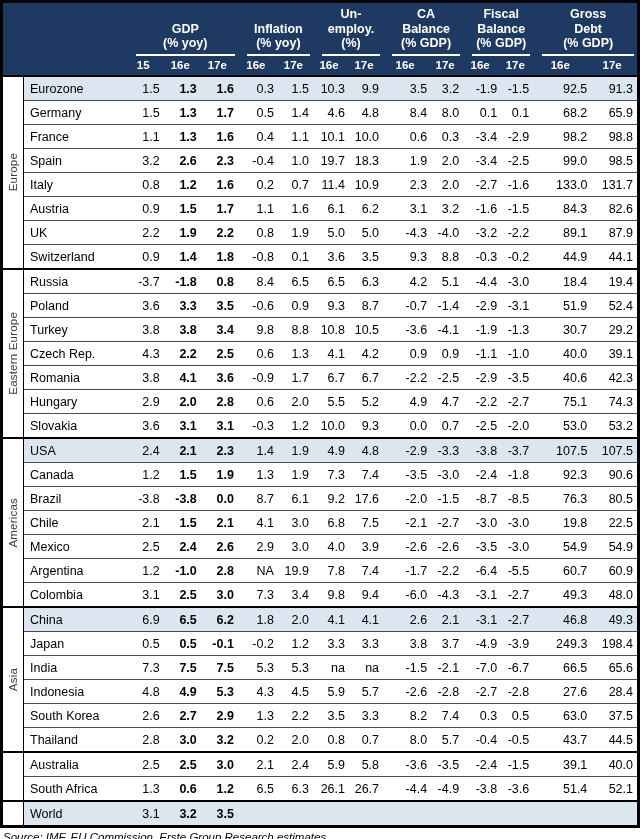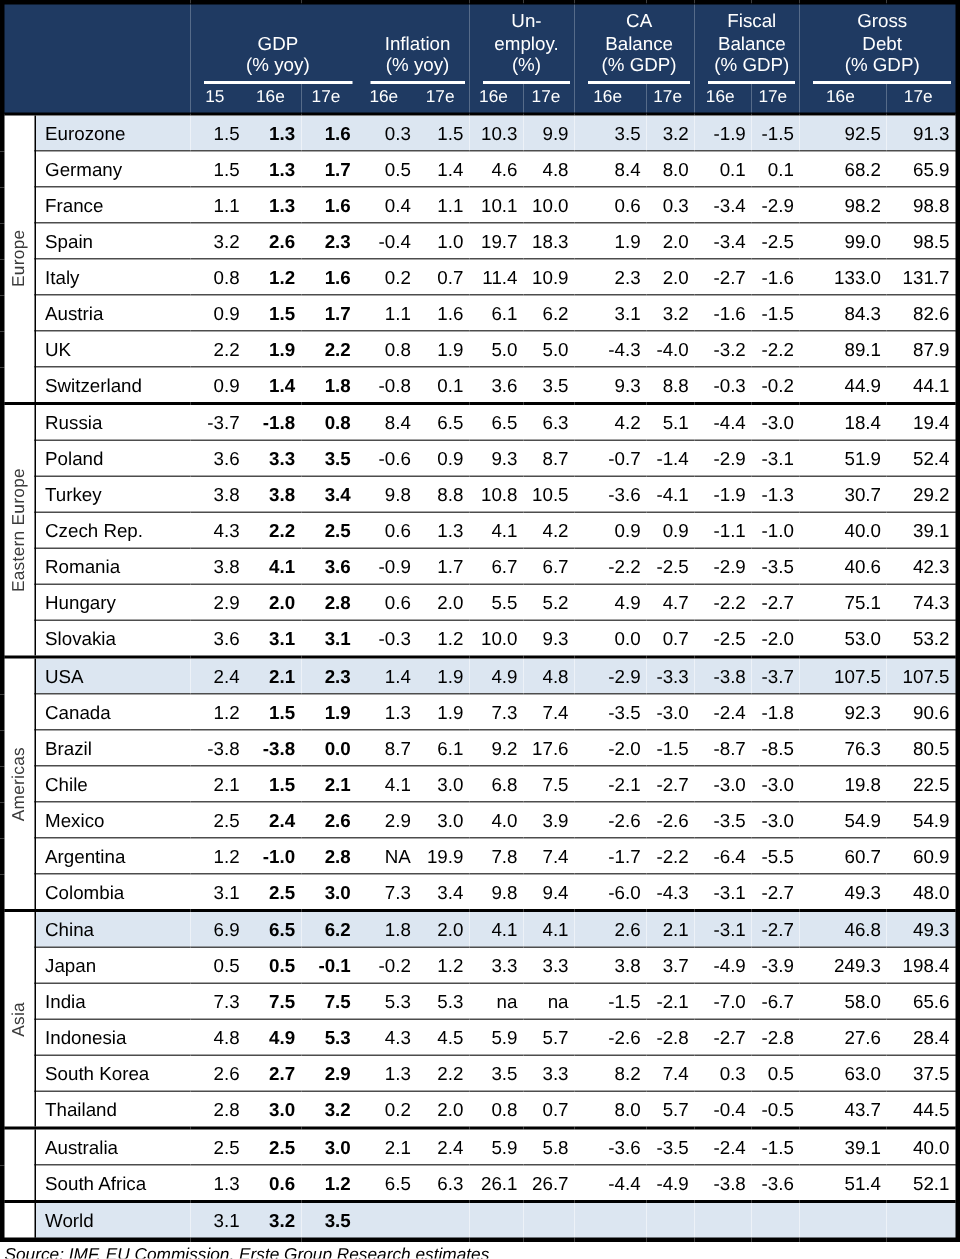--- a/index.html
+++ b/index.html
@@ -10,21 +10,21 @@
     width:640px;
     border-collapse:collapse;
     table-layout:fixed;
     border:3px solid #000000;
   }
 
   
   thead th {
     background:#1f3a62;
     color:#ffffff;
-    font-weight:normal;
+    font-weight:bold;
     padding:0;
     vertical-align:bottom;
   }
   th.corner { background:#1f3a62; }
   .grp-inner {
     display:flex;
     flex-direction:column;
     justify-content:flex-end;
     text-align:center;
     font-size:12.5px;
@@ -571,21 +571,21 @@
           <td class="num b">7.5</td>
           <td class="num b">7.5</td>
           <td class="num">5.3</td>
           <td class="num">5.3</td>
           <td class="num">na</td>
           <td class="num">na</td>
           <td class="num">-1.5</td>
           <td class="num">-2.1</td>
           <td class="num">-7.0</td>
           <td class="num">-6.7</td>
-          <td class="num">58.0</td>
+          <td class="num">66.5</td>
           <td class="num">65.6</td>
         </tr>
         <tr>
           <td class="country">Indonesia</td>
           <td class="num">4.8</td>
           <td class="num b">4.9</td>
           <td class="num b">5.3</td>
           <td class="num">4.3</td>
           <td class="num">4.5</td>
           <td class="num">5.9</td>

